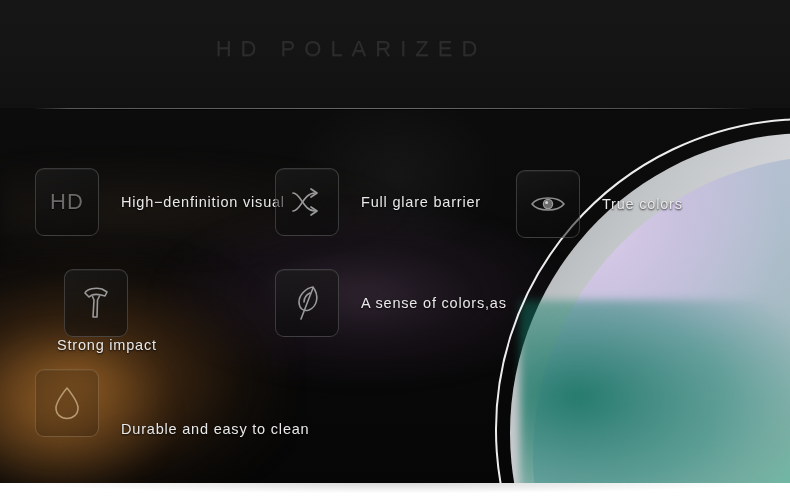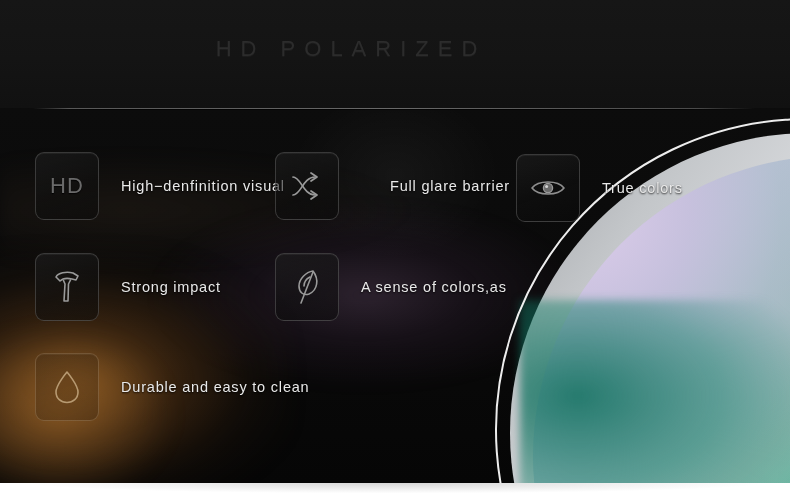--- a/index.html
+++ b/index.html
@@ -137,21 +137,21 @@
   .lens-teal-shadow{
     position:absolute;
     left:520px;top:300px;
     width:290px;height:240px;
     background:radial-gradient(ellipse at 20% 40%, rgba(12,110,92,0.85) 0%, rgba(16,125,102,0.45) 45%, rgba(0,0,0,0) 75%);
     filter:blur(4px);
   }
 
   
   .features{
-    position:absolute;left:0;top:0;width:790px;height:483px;
+    position:absolute;left:0;top:16px;width:790px;height:483px;
   }
   .feature{
     position:absolute;
     display:flex;align-items:center;
   }
   .icon-box{
     width:62px;height:66px;
     border:1px solid rgba(120,120,120,0.42);
     border-radius:9px;
     background:linear-gradient(160deg, rgba(32,32,32,0.60) 0%, rgba(16,16,16,0.55) 55%, rgba(10,10,10,0.50) 100%);
@@ -217,21 +217,21 @@
 
   <div class="features">
 
     <div class="feature" style="left:35px;top:152px;">
       <div class="icon-box">
         <span class="hd-text">HD</span>
       </div>
       <div class="feat-label">High−denfinition visual</div>
     </div>
 
-    <div class="feature" style="left:275px;top:152px;gap:29px;">
+    <div class="feature" style="left:275px;top:152px;">
       <div class="icon-box">
         <svg width="34" height="30" viewBox="0 0 34 30" fill="none" stroke="#9a9a9a" stroke-width="1.7" stroke-linecap="round" stroke-linejoin="round">
           <path d="M3 6 C11 6, 13 24, 25 24"></path>
           <path d="M3 24 C11 24, 13 6, 25 6"></path>
           <polyline points="21,2 27,6 21,10"></polyline>
           <polyline points="21,20 27,24 21,28"></polyline>
         </svg>
       </div>
       <div class="feat-label">Full glare barrier</div>
     </div>
@@ -240,21 +240,21 @@
       <div class="icon-box">
         <svg width="36" height="24" viewBox="0 0 36 24" fill="none" stroke="#8e8e8e" stroke-width="1.6" stroke-linecap="round" stroke-linejoin="round">
           <path d="M2 12 C8 4, 28 4, 34 12 C28 20, 8 20, 2 12 Z"></path>
           <circle cx="18" cy="12" r="4.6" fill="#6a6a6a" stroke="#9a9a9a" stroke-width="1.3"></circle>
           <circle cx="16.6" cy="10.4" r="1.5" fill="#d2d2d2" stroke="none"></circle>
         </svg>
       </div>
       <div class="feat-label">True colors</div>
     </div>
 
-    <div class="feature" style="left:35px;top:253px;">
+    <div class="feature" style="left:35px;top:253px;flex-direction:column;">
       <div class="icon-box">
         <svg width="30" height="36" viewBox="0 0 30 36" fill="none" stroke="#9a9a9a" stroke-width="1.6" stroke-linecap="round" stroke-linejoin="round">
           <path d="M4 8 C6 4, 14 2, 21 4 L26 7 L24 11 L20 10 C16 9, 11 9, 8 12 Z"></path>
           <path d="M11.5 11.5 L13 15 L12 32 L16 32 L16.5 15 L18.5 11"></path>
         </svg>
       </div>
       <div class="feat-label">Strong impact</div>
     </div>
 
     <div class="feature" style="left:275px;top:253px;">
@@ -262,21 +262,21 @@
         <svg width="28" height="38" viewBox="0 0 28 38" fill="none" stroke="#9a9a9a" stroke-width="1.6" stroke-linecap="round" stroke-linejoin="round">
           <path d="M20 3 C26 11, 25 22, 16 26 C10 28, 6 24, 6 18 C6 11, 13 4, 20 3 Z"></path>
           <path d="M20 4 L8 35"></path>
           <path d="M17 9 C13 11, 11 14, 11 18"></path>
         </svg>
       </div>
       <div class="feat-label">A sense of colors,as</div>
     </div>
 
 
-    <div class="feature" style="left:35px;top:353px;">
+    <div class="feature" style="left:35px;top:353px;align-items:flex-end;">
       <div class="icon-box glass">
         <svg width="28" height="36" viewBox="0 0 28 36" fill="none" stroke="#b79a72" stroke-width="1.6" stroke-linecap="round" stroke-linejoin="round">
           <path d="M14 3 C14 3, 25 16, 25 23 C25 29.5, 20 33.5, 14 33.5 C8 33.5, 3 29.5, 3 23 C3 16, 14 3, 14 3 Z"></path>
         </svg>
       </div>
       <div class="feat-label">Durable and easy to clean</div>
     </div>
 
   </div>
 

